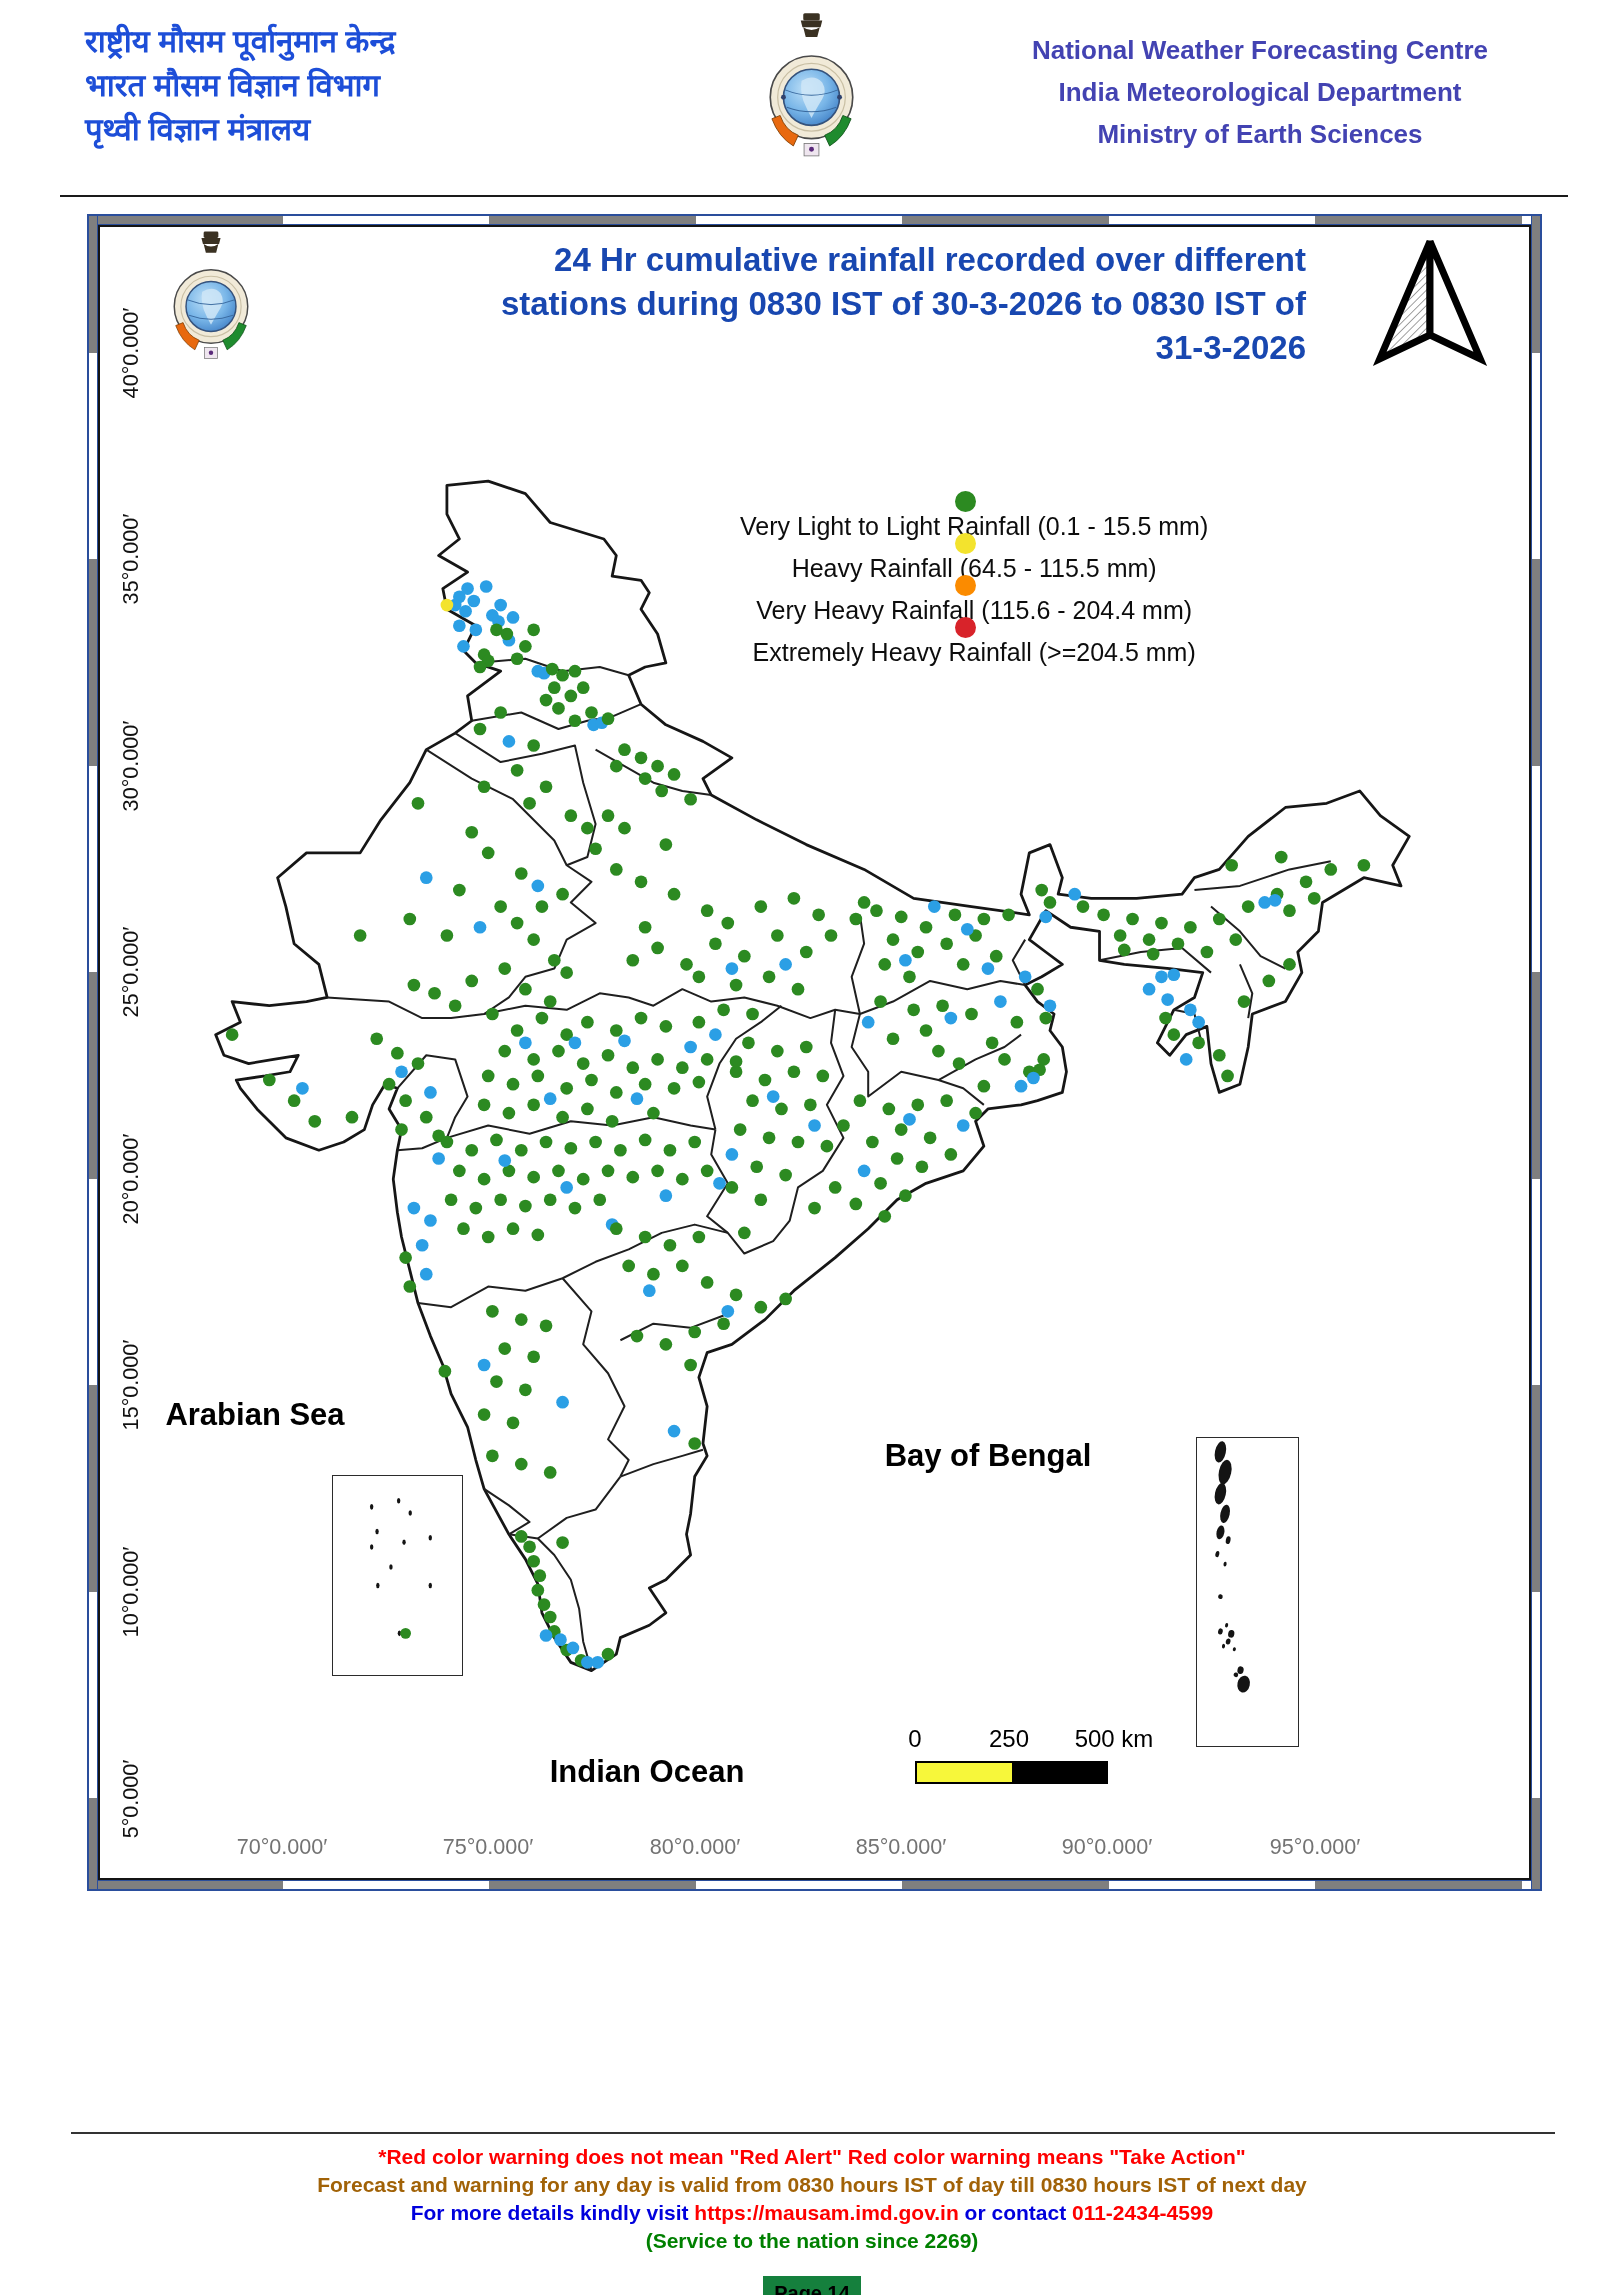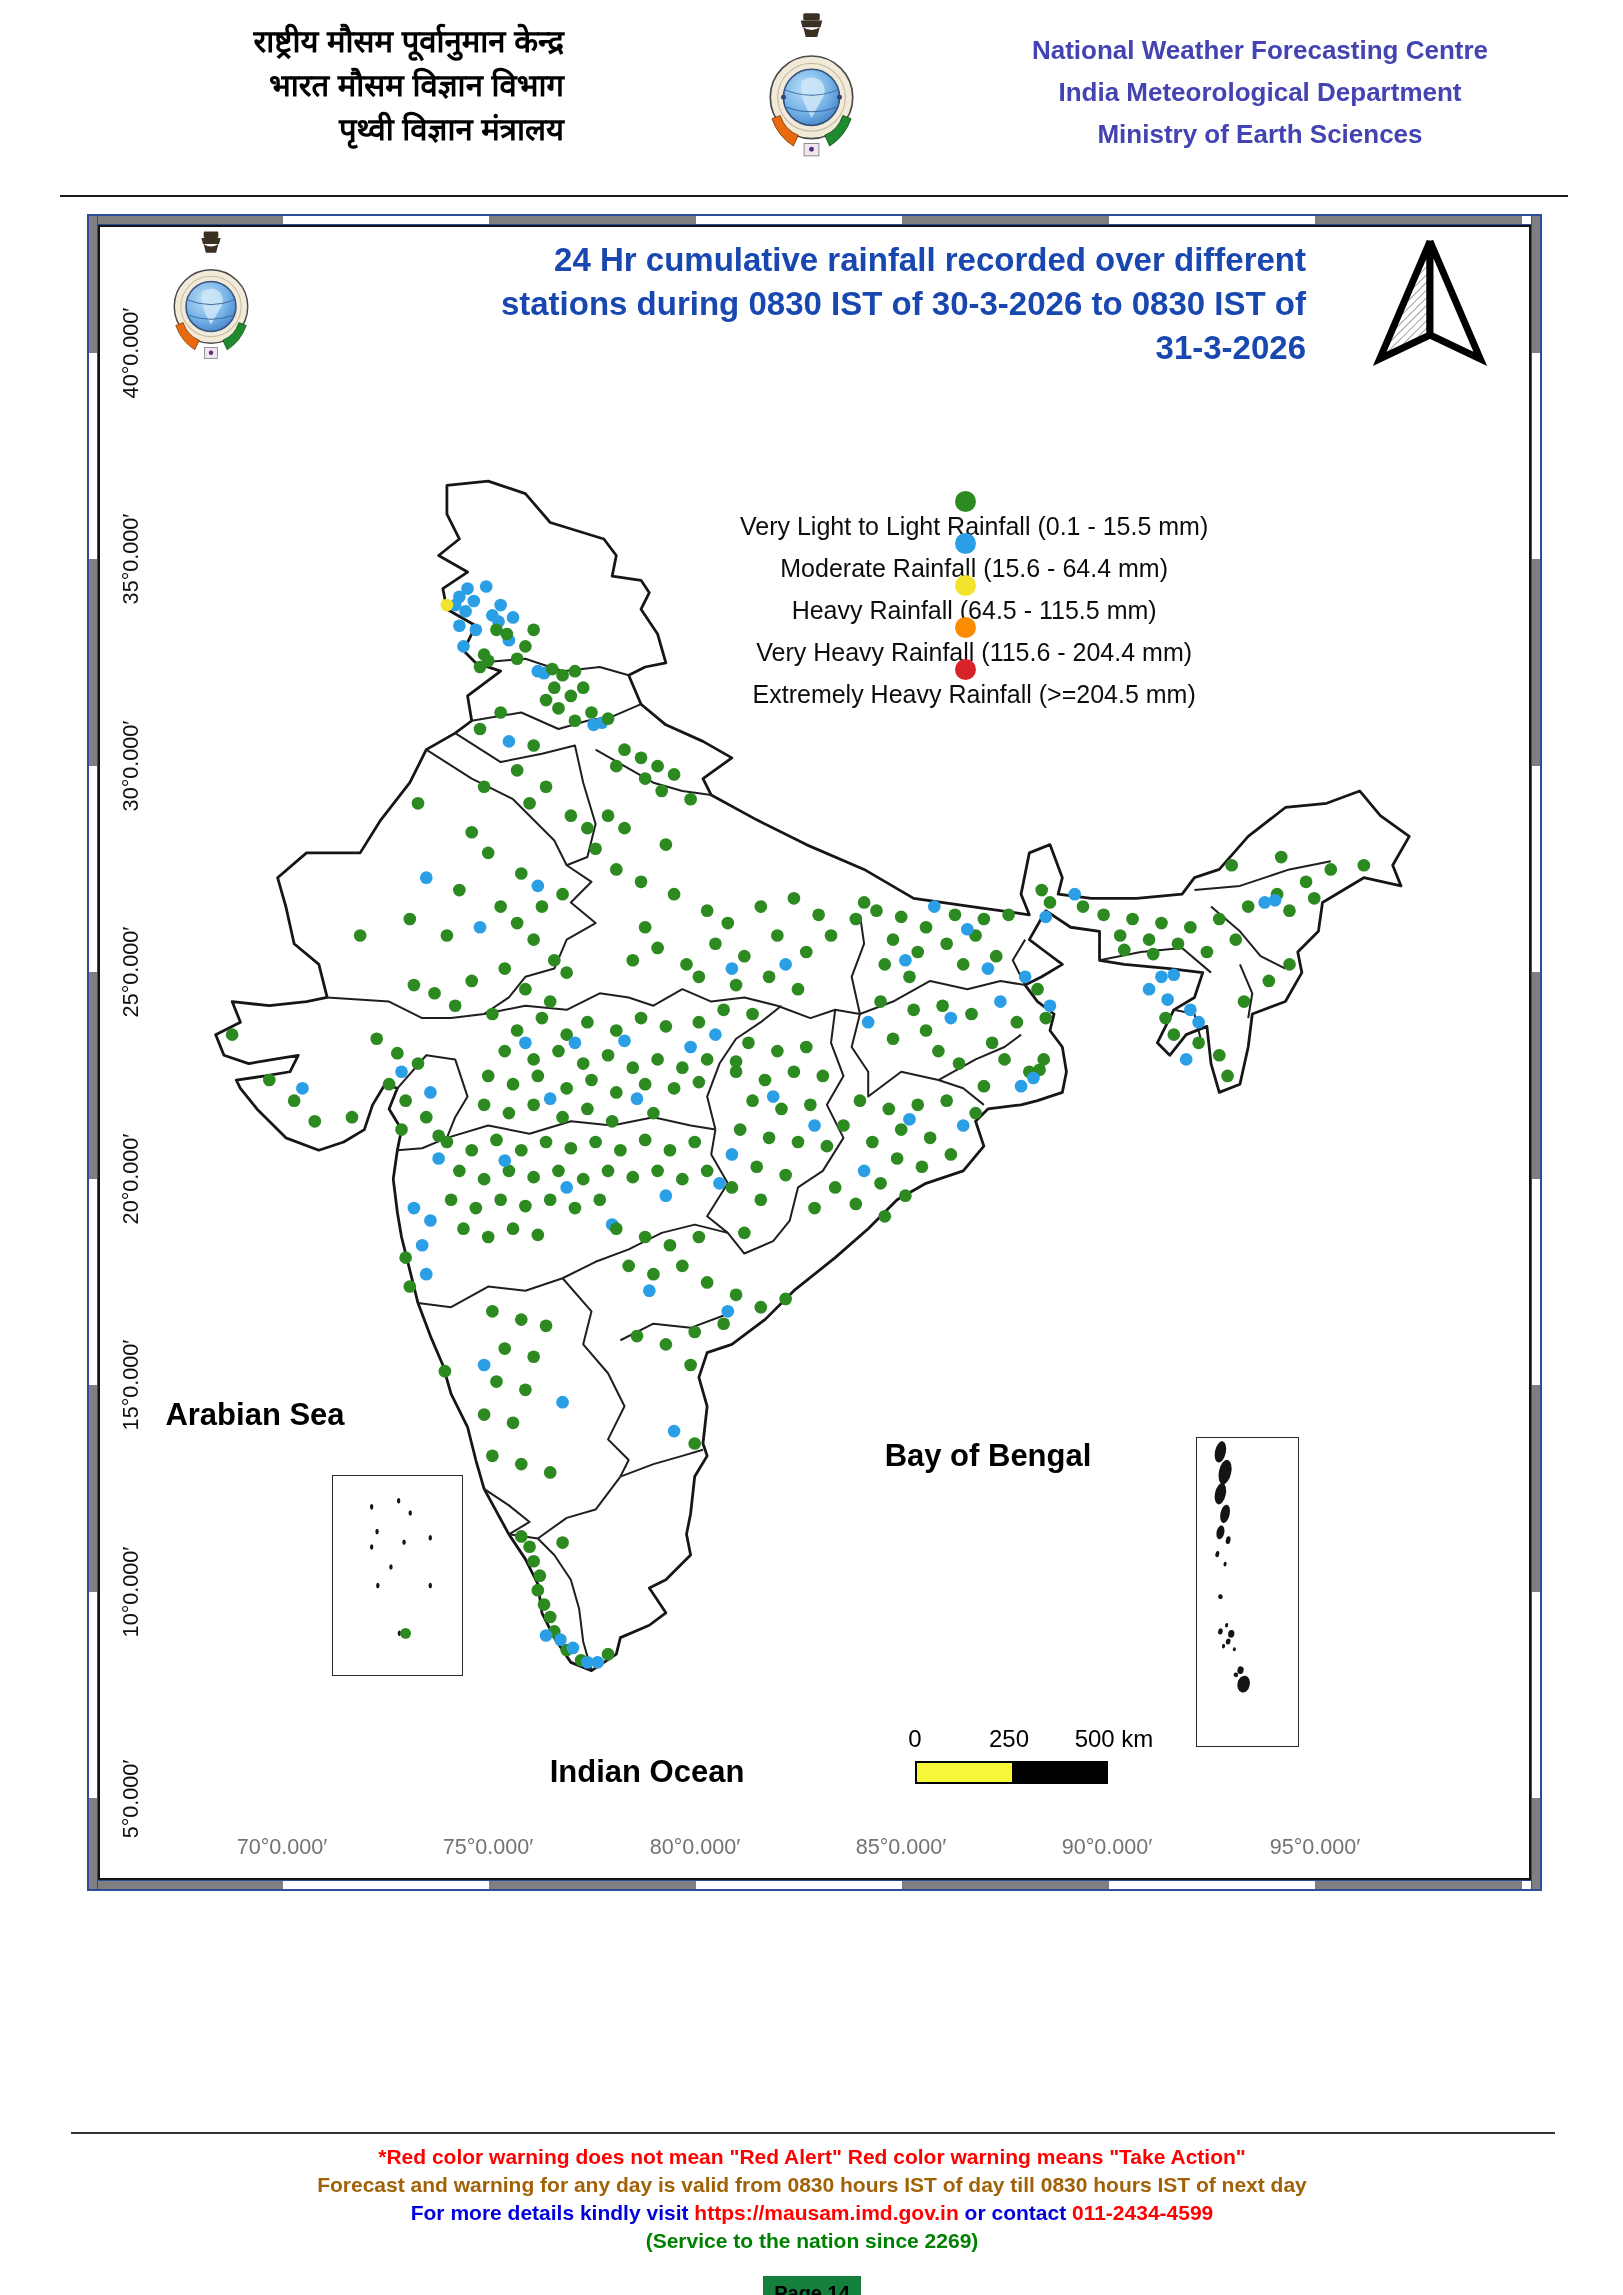--- a/index.html
+++ b/index.html
@@ -1,19 +1,19 @@
 <!DOCTYPE html>
 <html style="font-size:12.4px"><head>
 <meta charset="utf-8">
 <style>
   html,body{margin:0;padding:0;}
   body{width:1624px;height:2295px;position:relative;background:#fff;overflow:hidden;
        font-family:"Liberation Sans","DejaVu Sans",sans-serif;}
-  .hdr-left{position:absolute;left:85px;top:20px;width:479px;text-align:right;
-            font-weight:bold;font-size:31px;line-height:44px;color:#000000;}
+  .hdr-left{position:absolute;left:85px;top:20px;width:479px;text-align:left;
+            font-weight:bold;font-size:31px;line-height:44px;color:#1d4ed8;}
   .hdr-right{position:absolute;left:974px;top:29px;width:572px;text-align:center;
              font-weight:bold;font-size:26px;line-height:42px;color:#4343b2;}
   .hdr-logo{position:absolute;left:762px;top:4.6px;width:99px;height:178px;}
   .map-logo{position:absolute;left:66px;top:3.1px;width:90px;height:147px;}
   .hr1{position:absolute;left:60px;top:195px;width:1508px;height:2.3px;background:#1a1a1a;}
   .hr2{position:absolute;left:71px;top:2132px;width:1484px;height:1.5px;background:#333;}
 
   .map-frame{position:absolute;left:87px;top:214px;width:1453px;height:1675px;
              border:1.5px solid #2a4e9c;background:#fff;box-sizing:content-box;}
   .zebra{position:absolute;border:1.5px solid #2a4e9c;box-sizing:border-box;}
@@ -583,24 +583,20 @@
         <polygon points="75,6 140,158 75,127" fill="#fff" stroke="#000" stroke-width="9" stroke-linejoin="miter"></polygon>
       </svg>
     </div>
 
     <div class="legend" id="legend">
         <div class="leg-row">
           <span class="leg-dot" style="background: rgb(44, 138, 33);"></span>
           <span class="leg-label">Very Light to Light Rainfall (0.1 - 15.5 mm)</span>
         </div>
         <div class="leg-row">
-          <span class="leg-dot" style="background: rgb(43, 159, 229);"></span>
-          <span class="leg-label">Moderate Rainfall (15.6 - 64.4 mm)</span>
-        </div>
-        <div class="leg-row">
           <span class="leg-dot" style="background: rgb(243, 227, 45);"></span>
           <span class="leg-label">Heavy Rainfall (64.5 - 115.5 mm)</span>
         </div>
         <div class="leg-row">
           <span class="leg-dot" style="background: rgb(251, 139, 0);"></span>
           <span class="leg-label">Very Heavy Rainfall (115.6 - 204.4 mm)</span>
         </div>
         <div class="leg-row">
           <span class="leg-dot" style="background: rgb(216, 35, 42);"></span>
           <span class="leg-label">Extremely Heavy Rainfall (&gt;=204.5 mm)</span>

